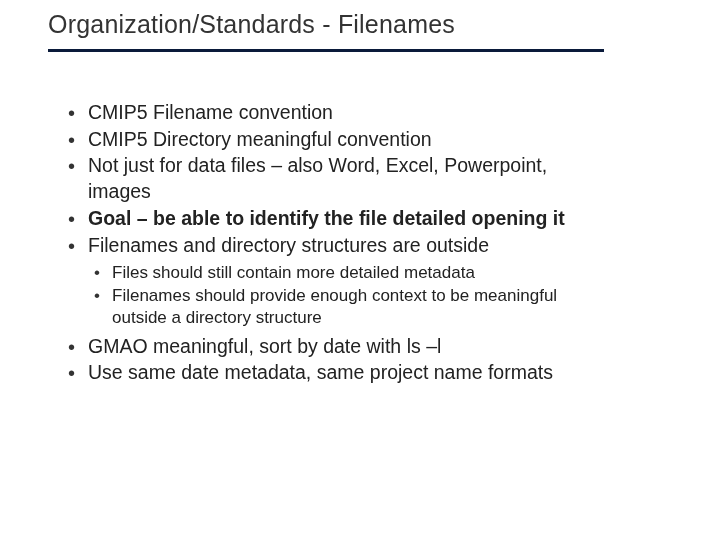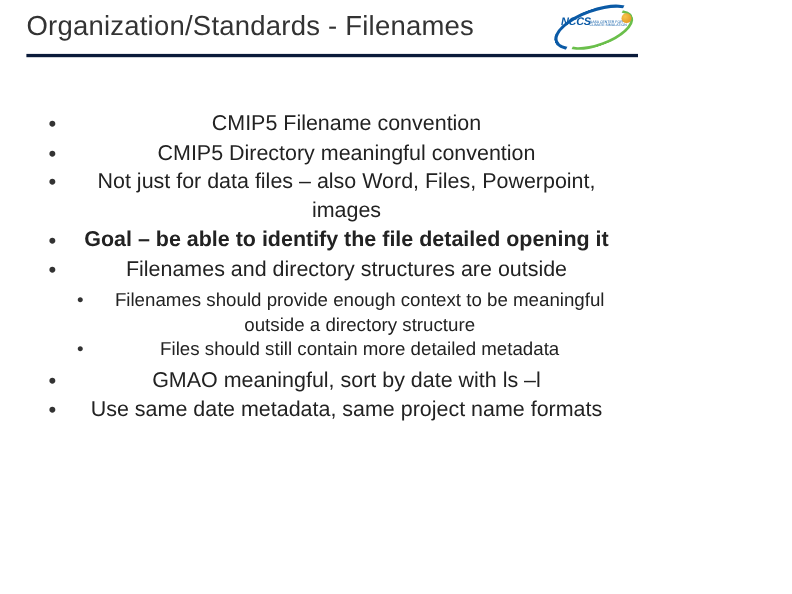--- a/index.html
+++ b/index.html
@@ -10,20 +10,21 @@
     font-family: Verdana, Geneva, sans-serif;
     background: #ffffff;
     overflow: hidden;
     position: relative;
   }
   .slide {
     width: 604px;
     height: 540px;
     position: relative;
     box-sizing: border-box;
+    margin-left: 24px;
   }
   .header {
     padding: 10px 24px 4px 24px;
     position: relative;
   }
   .title {
     font-size: 25px;
     color: #333333;
     font-weight: 400;
     letter-spacing: 0.2px;
@@ -80,21 +81,20 @@
     right:6px; top:4px;
   }
 
   .content {
     padding: 48px 38px 0 38px;
   }
   ul.main {
     list-style: none;
     margin: 0;
     padding: 0;
-    text-align: center;
   }
   ul.main > li {
     position: relative;
     padding-left: 26px;
     font-size: 19.5px;
     line-height: 1.32;
     color: #222;
     margin-bottom: 1px;
     font-family: "Trebuchet MS", Verdana, sans-serif;
   }
@@ -177,43 +177,34 @@
     text-shadow: 0 1px 2px rgba(0,0,0,0.6);
   }
 </style>
 <style>[data-name="list-item-spacer"]::before{content:none !important;}</style></head>
 <body>
 
 <div class="slide" data-name="slide">
 
   <div class="header" data-name="header">
     <div class="title" data-name="page-title">Organization/Standards - Filenames</div>
-    <div class="logo" data-name="nccs-logo">
-      <div class="logo-shape" data-name="logo-icon">
-        <div class="swoosh sw1"></div>
-        <div class="swoosh sw2"></div>
-        <div class="dot"></div>
-        <div class="txt" data-name="logo-text">NCCS</div>
-        <div class="sub" data-name="logo-subtitle">NASA CENTER FOR<br>CLIMATE SIMULATION</div>
-      </div>
-    </div>
   </div>
   <div class="header-rule" data-name="header-divider"></div>
 
   <div class="content" data-name="content-area">
     <ul class="main" data-name="bullet-list">
       <li data-name="list-item">CMIP5 Filename convention</li>
       <li data-name="list-item">CMIP5 Directory meaningful convention</li>
-      <li data-name="list-item">Not just for data files – also Word, Files, Powerpoint, images</li>
+      <li data-name="list-item">Not just for data files – also Word, Excel, Powerpoint, images</li>
       <li data-name="list-item"><span class="bold" data-name="list-item-bold">Goal – be able to identify the file detailed opening it</span></li>
       <li data-name="list-item">Filenames and directory structures are outside</li>
       <li data-name="list-item-spacer" style="list-style: none; padding: 0px; margin: 0px; position: static;">
         <ul class="sub" data-name="sub-bullet-list">
+          <li data-name="list-item">Files should still contain more detailed metadata</li>
           <li data-name="list-item">Filenames should provide enough context to be meaningful outside a directory structure</li>
-          <li data-name="list-item">Files should still contain more detailed metadata</li>
         </ul>
       </li>
       <li data-name="list-item">GMAO meaningful, sort by date with ls –l</li>
       <li data-name="list-item">Use same date metadata, same project name formats</li>
     </ul>
   </div>
 
 
 </div>
 

